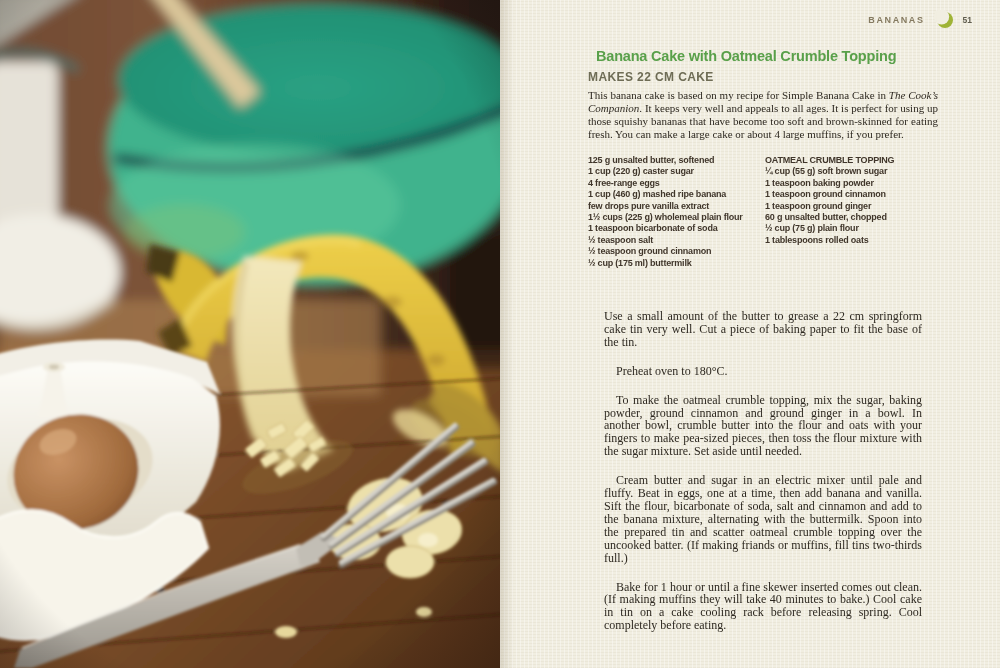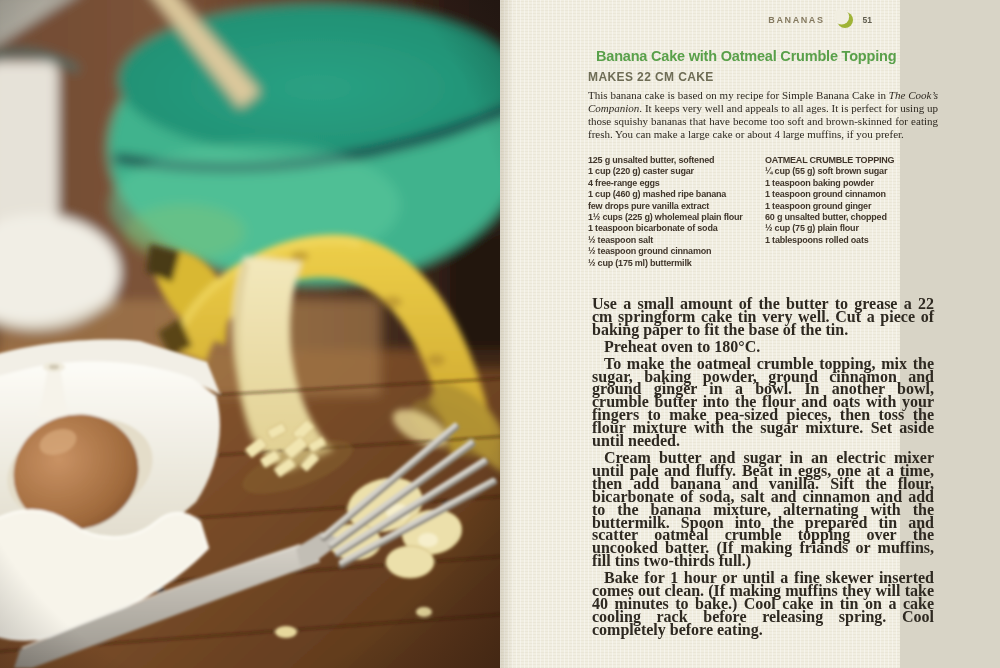--- a/index.html
+++ b/index.html
@@ -3,21 +3,21 @@
 <meta charset="utf-8">
 <style>
   html,body{margin:0;padding:0;background:#d8d4c6;}
   .spread{position:relative;width:1000px;height:668px;overflow:hidden;font-family:"Liberation Sans",sans-serif;}
 
   
   .photo{position:absolute;left:0;top:0;width:500px;height:668px;overflow:hidden;background:#7a4c2c;}
   .photo svg{display:block;}
 
   
-  .page{position:absolute;left:500px;top:0;width:400px;height:668px;background-color:#f1eee1;
+  .page{position:absolute;left:500px;top:0;width:500px;height:668px;background-color:#f1eee1;
         background-image:
           repeating-linear-gradient(90deg, rgba(255,255,255,.38) 0 1px, rgba(0,0,0,0) 1px 4px),
           repeating-linear-gradient(0deg, rgba(221,215,196,.32) 0 1px, rgba(0,0,0,0) 1px 3px);}
   .gutter{position:absolute;left:0;top:0;width:14px;height:100%;
           background:linear-gradient(90deg, rgba(96,76,44,.16), rgba(96,76,44,0));}
 
   .rp-header{position:absolute;top:10px;right:28px;display:flex;align-items:center;gap:9px;}
   .section-label{font-size:9px;font-weight:bold;letter-spacing:1.6px;color:#857a60;}
   .page-number{font-size:8.5px;font-weight:bold;color:#5f5c4e;}
 
@@ -30,21 +30,21 @@
   .intro{position:absolute;left:88px;top:89px;width:350px;
          font-size:11px;line-height:13px;text-align:justify;}
   .intro i{font-style:italic;}
 
   .cols{position:absolute;left:88px;top:155px;width:352px;display:flex;}
   .col-l{width:177px;flex:none;}
   .col-r{width:175px;flex:none;}
   .ing{font-size:9px;font-weight:bold;letter-spacing:-.2px;line-height:11.4px;color:#40362b;white-space:nowrap;}
 
   .method{position:absolute;left:88px;top:294px;width:350px;}
-  .method p{margin:4px;font-size:16px;line-height:12.9px;text-align:justify;font-weight:bold;}
+  .method p{margin:16px;font-size:12px;line-height:12.9px;text-align:justify;}
   .method p.ind{text-indent:12px;}
 </style>
 </head>
 <body>
 
 <div class="spread">
 
   <div class="photo">
     <svg width="500" height="668" viewBox="0 0 500 668" xmlns="http://www.w3.org/2000/svg">
       <defs>

